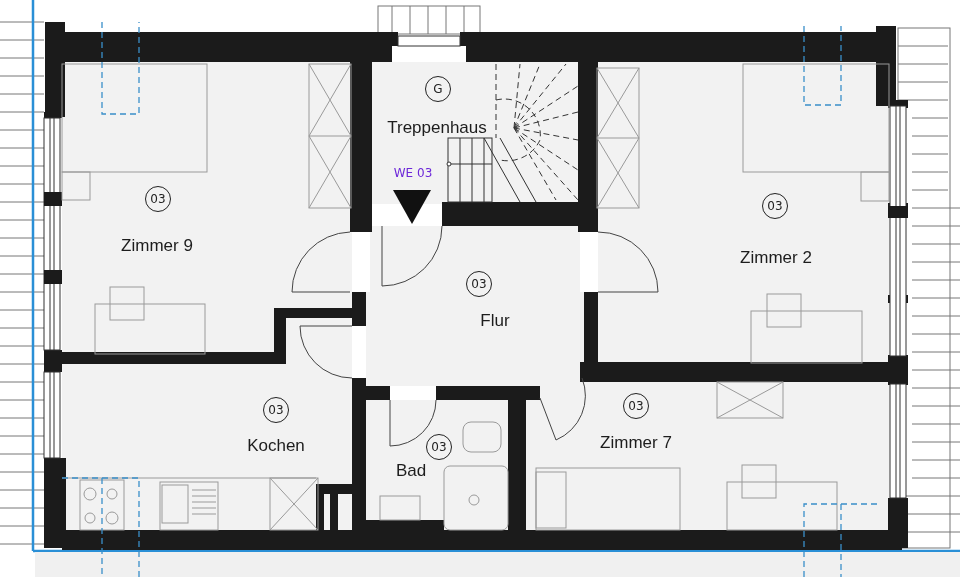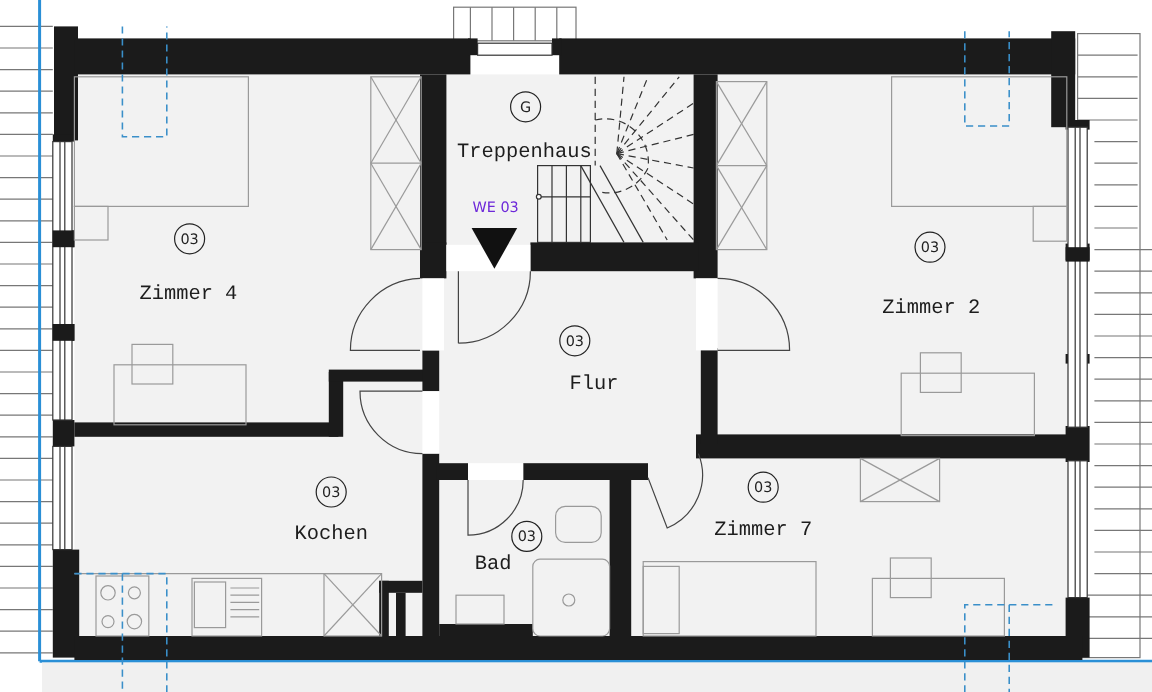--- a/index.html
+++ b/index.html
@@ -1,18 +1,18 @@
 <!DOCTYPE html>
 <html><head>
 <meta charset="utf-8">
 <style>
   html,body{margin:0;padding:0;background:#ffffff;}
   body{width:960px;height:577px;overflow:hidden;position:relative;font-family:"DejaVu Sans",sans-serif;}
   #plan{position:absolute;left:0;top:0;width:960px;height:577px;}
-  .room-label{position:absolute;font-family:Liberation Mono, monospace;font-size:17px;color:#1d1d1d;white-space:nowrap;transform:translateX(-50%);}
+  .room-label{position:absolute;font-family:Liberation Sans, sans-serif;font-size:17px;color:#1d1d1d;white-space:nowrap;transform:translateX(-50%);}
   .room-num{position:absolute;width:24px;height:24px;border:1.2px solid #222;border-radius:50%;font-size:12px;line-height:24px;text-align:center;color:#222;transform:translate(-50%,-50%);font-family:"DejaVu Sans",sans-serif;background:transparent;}
   .we-label{position:absolute;font-size:12px;color:#6d28d9;transform:translateX(-50%);font-family:"DejaVu Sans",sans-serif;}
 </style>
 </head>
 <body>
 
 <svg id="plan" viewBox="0 0 960 577" xmlns="http://www.w3.org/2000/svg">
 
   <g stroke="#777" stroke-width="1">
     <line x1="0" y1="22" x2="44" y2="22"></line>
@@ -273,21 +273,21 @@
 
   <g stroke="#3a8fc9" stroke-width="1.3" fill="none" stroke-dasharray="6,4">
     <path d="M102 22 L102 114 L139 114 L139 22"></path>
     <path d="M804 26 L804 105 L841 105 L841 26"></path>
     <path d="M62 478 L139 478 L139 577 M102 478 L102 577"></path>
     <path d="M804 577 L804 504 L880 504 M841 504 L841 577"></path>
   </g>
 </svg>
 
 <div class="room-num" style="left:158px;top:199px;">03</div>
-<div class="room-label" style="left:157px;top:236px;">Zimmer 4</div>
+<div class="room-label" style="left:157px;top:236px;">Zimmer 9</div>
 
 <div class="room-num" style="left:438px;top:89px;">G</div>
 <div class="room-label" style="left:437px;top:118px;">Treppenhaus</div>
 <div class="we-label" style="left:413px;top:166px;">WE 03</div>
 
 <div class="room-num" style="left:775px;top:206px;">03</div>
 <div class="room-label" style="left:776px;top:248px;">Zimmer 2</div>
 
 <div class="room-num" style="left:479px;top:284px;">03</div>
 <div class="room-label" style="left:495px;top:311px;">Flur</div>

